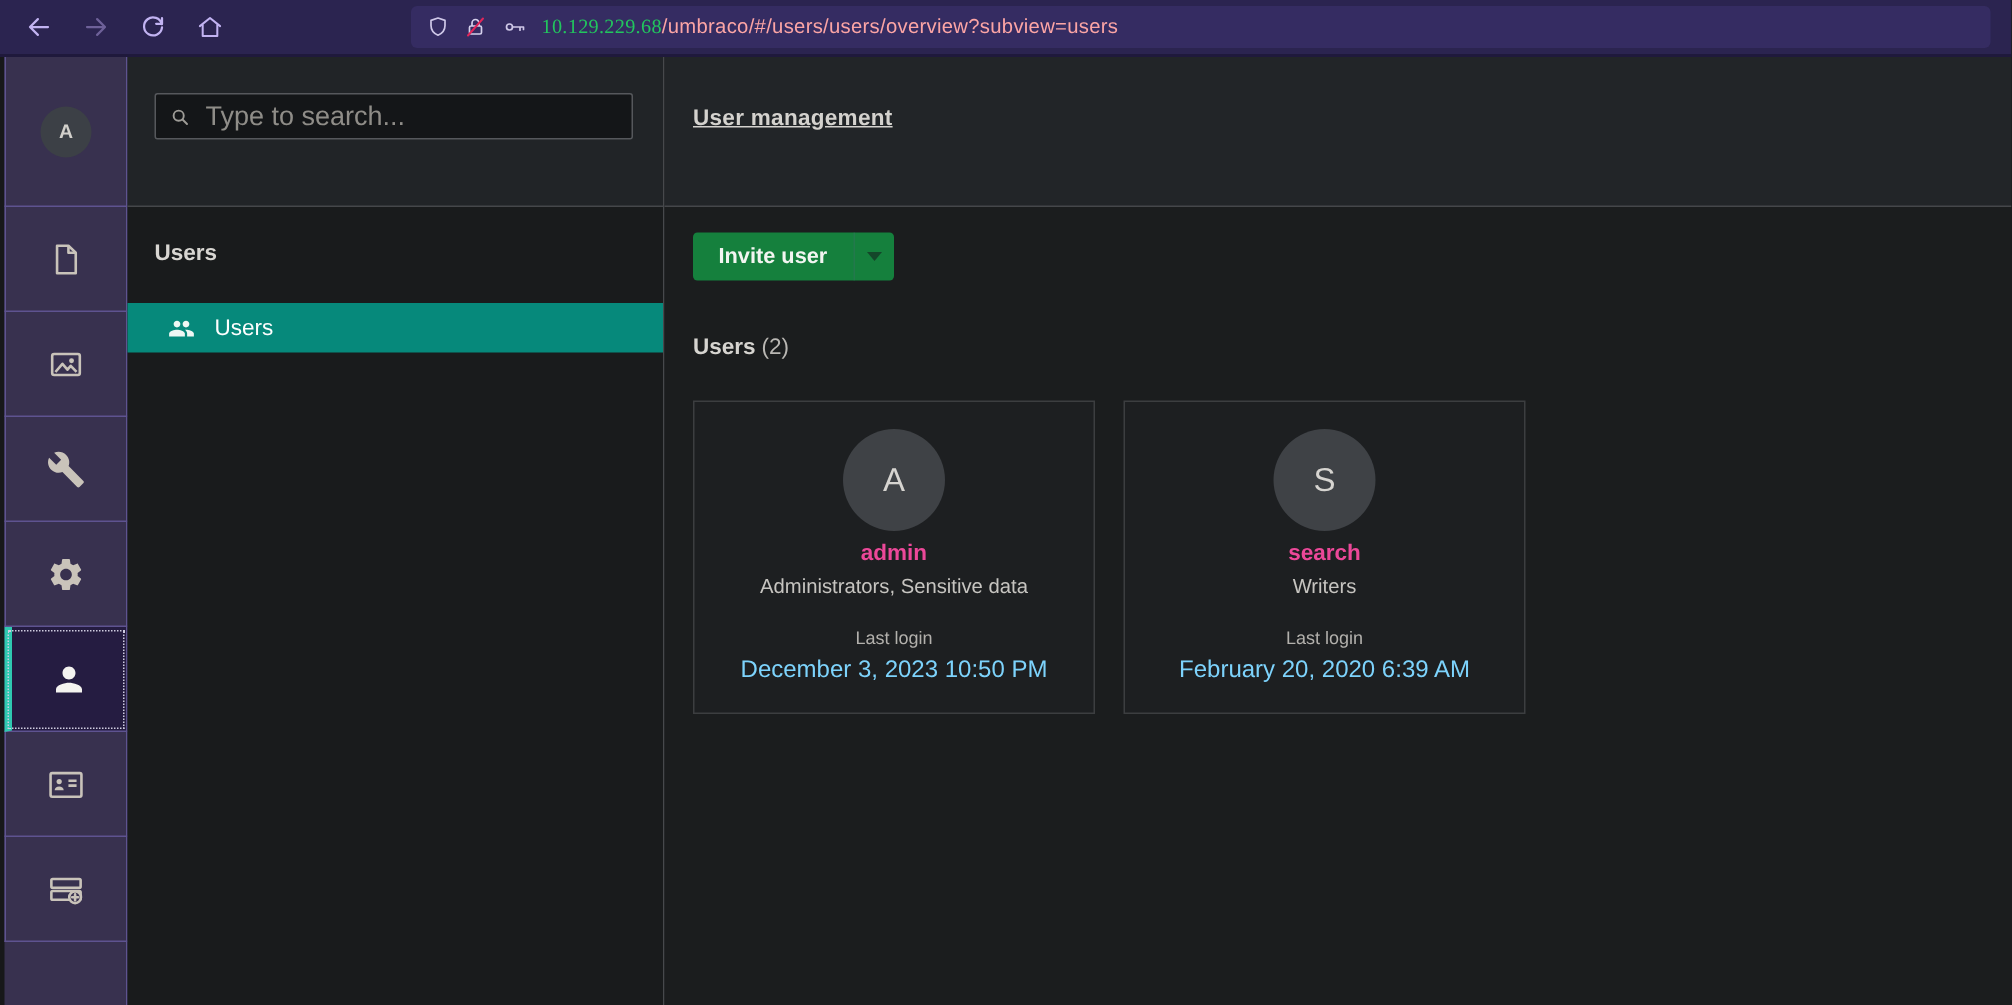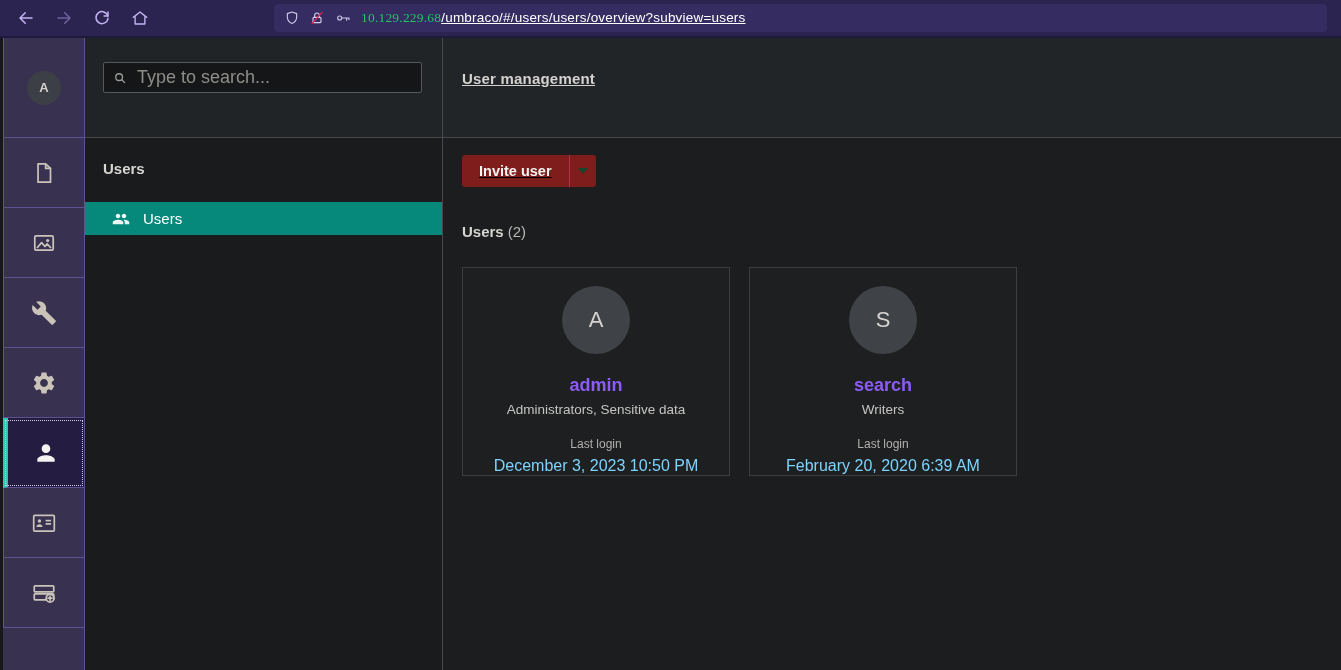--- a/index.html
+++ b/index.html
@@ -25,21 +25,21 @@
   .tb-btn.dim { color:#6e6199; }
   .tb-btn svg { width:18px; height:18px; }
   .url-bar {
     flex:1; height:28px; margin-left:114px; margin-right:6px;
     background:#352c62; border-radius:4px;
     display:flex; align-items:center; padding:0 10px; gap:9px;
   }
   .url-bar svg { flex:none; }
   .url-text { font-size:13.5px; letter-spacing:.2px; white-space:nowrap; overflow:hidden; }
   .url-host { color:#22c55e;font-family:Liberation Serif, serif; }
-  .url-path { color:#ffffff;text-decoration:underline; }
+  .url-path { color:#fca5a5; }
 
   
   .app { display:flex; height:632px; }
 
   
   .sections {
     width:85px; flex:none; background:#38314f;
     border-left:3px solid #17181a;
     display:flex; flex-direction:column;
   }
@@ -98,21 +98,21 @@
   .main { flex:1; min-width:0; display:flex; flex-direction:column; }
   .main-header {
     height:100px; flex:none; background:#222528;
     border-bottom:1px solid #45474a; padding:32px 0 0 19px;
   }
   .main-title { margin:0; font-size:15px; font-weight:bold; color:#d4d2ce; letter-spacing:.2px;text-decoration:underline; }
   .main-body { flex:1; background:#1b1d1e; padding:17px 0 0 19px; }
 
   .invite-btn {
     display:inline-flex; height:32px; border-radius:3px; overflow:hidden;
-    background:#7f1d1d; cursor:pointer;text-decoration:underline;
+    background:#15803d; cursor:pointer;
   }
   .invite-label {
     padding:0 17px; line-height:32px; font-size:14.5px; font-weight:bold; color:#f2f5f1;
   }
   .invite-caret-seg {
     width:27px; border-left:1px solid #23794c;
     display:flex; align-items:center; justify-content:center;
   }
   .caret-down {
     width:0; height:0; border-left:5px solid transparent; border-right:5px solid transparent;
@@ -126,21 +126,21 @@
   .cards { display:flex; gap:19px; margin-top:27px; }
   .user-card {
     width:268px; height:209px; border:1px solid #3c3e40; background:#1d1f21;
     text-align:center; padding-top:18px; cursor:pointer;
   }
   .card-avatar {
     width:68px; height:68px; border-radius:50%; margin:0 auto;
     background:#3f4246; color:#d6d4d0; font-size:22px;
     display:flex; align-items:center; justify-content:center;
   }
-  .card-name { margin-top:21px; font-size:18px; font-weight:bold; color:#8b5cf6; }
+  .card-name { margin-top:6px; font-size:15px; font-weight:bold; color:#ec4899; }
   .card-groups { margin-top:6px; font-size:13.5px; color:#c6c4c0; }
   .card-lastlogin { margin-top:20px; font-size:12px; color:#b2b0ac; }
   .card-date { margin-top:6px; font-size:16px; color:#7dd3fc; }
 </style>
 </head>
 <body>
 
 <div class="browser-bar">
   <button class="tb-btn">
     <svg viewBox="0 0 24 24" fill="none" stroke="currentColor" stroke-width="2" stroke-linecap="round" stroke-linejoin="round">

